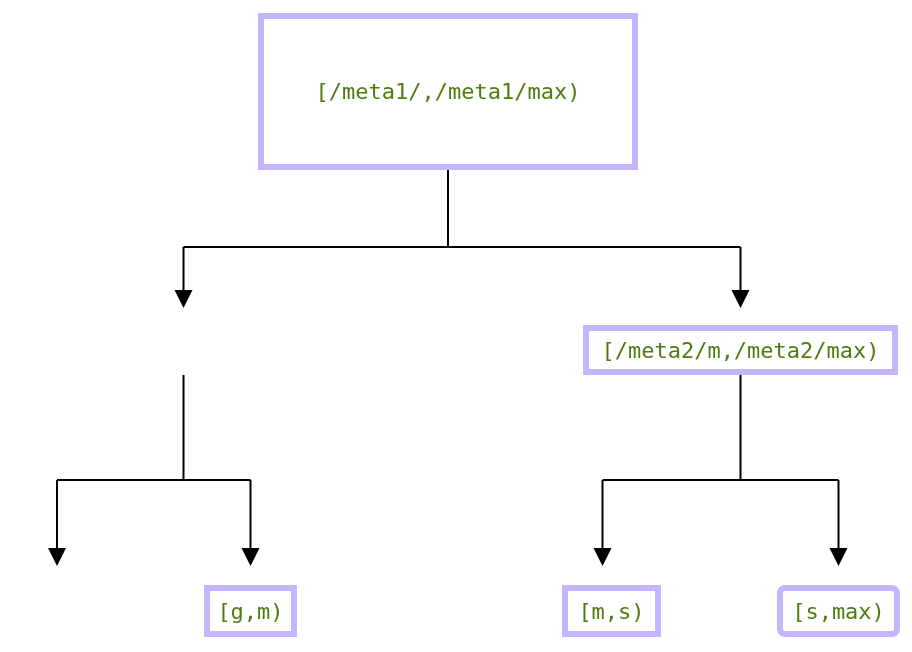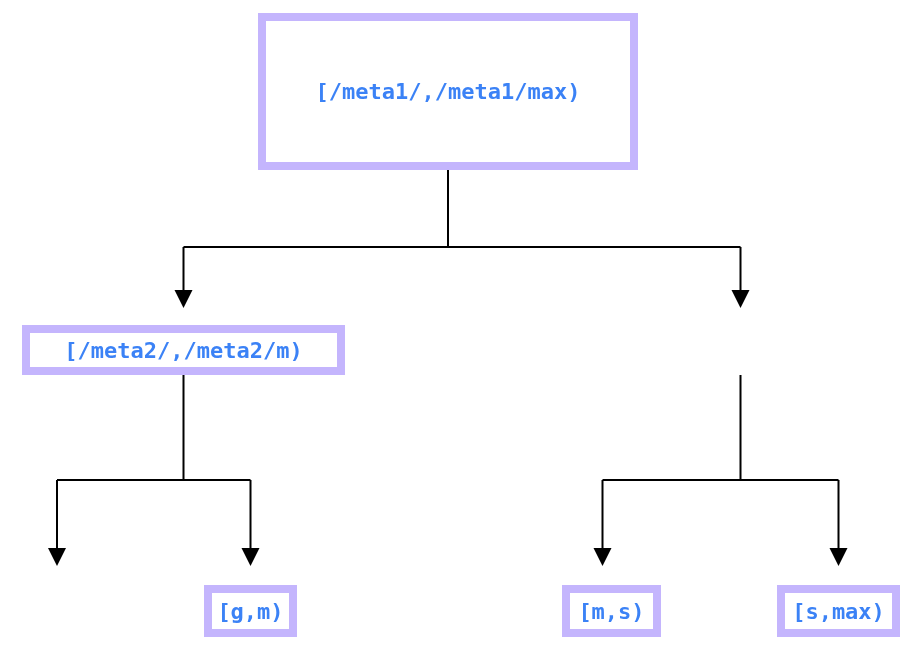--- a/index.html
+++ b/index.html
@@ -19,38 +19,37 @@
     position: absolute;
     left: 0;
     top: 0;
     width: 912px;
     height: 652px;
     pointer-events: none;
   }
   .node {
     position: absolute;
     box-sizing: border-box;
-    border: 8px solid #c4b5fd;
+    border: 6px solid #c4b5fd;
     background: #ffffff;
-    color: #3b82f6;
+    color: #4d7c0f;
     display: flex;
     align-items: center;
     justify-content: center;
     font-size: 22px;
     white-space: pre;
     letter-spacing: 0;
-    font-weight: bold;
   }
   .n-root        { left: 258px; top: 13px;  width: 380px; height: 157px; }
   .n-meta2-lower { left: 22px;  top: 325px; width: 323px; height: 50px; }
   .n-meta2-upper { left: 583px; top: 325px; width: 315px; height: 50px; }
   .n-leaf-ag     { left: 8px;   top: 585px; width: 98px;  height: 52px; }
   .n-leaf-gm     { left: 204px; top: 585px; width: 93px;  height: 52px; }
   .n-leaf-ms     { left: 553px; top: 585px; width: 99px;  height: 52px; margin-left: 9px; }
-  .n-leaf-smax   { left: 777px; top: 585px; width: 123px; height: 52px; }
+  .n-leaf-smax   { left: 777px; top: 585px; width: 123px; height: 52px; border-radius: 8px; }
 </style>
 </head>
 <body>
 
 <div class="canvas">
 
   <svg class="edges-svg" viewBox="0 0 912 652" xmlns="http://www.w3.org/2000/svg">
 
     <path d="M448 170 V247 M183.5 247 H740.5 M183.5 247 V291 M740.5 247 V291" stroke="#000000" stroke-width="2" fill="none"></path>
     <polygon points="183.5,308 174.5,290 192.5,290" fill="#000000"></polygon>
@@ -60,22 +59,22 @@
     <polygon points="57,566 48,548 66,548" fill="#000000"></polygon>
     <polygon points="250.5,566 241.5,548 259.5,548" fill="#000000"></polygon>
 
     <path d="M740.5 375 V480 M602.5 480 H838.5 M602.5 480 V549 M838.5 480 V549" stroke="#000000" stroke-width="2" fill="none"></path>
     <polygon points="602.5,566 593.5,548 611.5,548" fill="#000000"></polygon>
     <polygon points="838.5,566 829.5,548 847.5,548" fill="#000000"></polygon>
   </svg>
 
   <div class="node n-root">[/meta1/,/meta1/max)</div>
 
-  <div class="node n-meta2-lower">[/meta2/,/meta2/m)</div>
 
+  <div class="node n-meta2-upper">[/meta2/m,/meta2/max)</div>
 
 
   <div class="node n-leaf-gm">[g,m)</div>
 
   <div class="node n-leaf-ms">[m,s)</div>
 
   <div class="node n-leaf-smax">[s,max)</div>
 
 </div>
 

